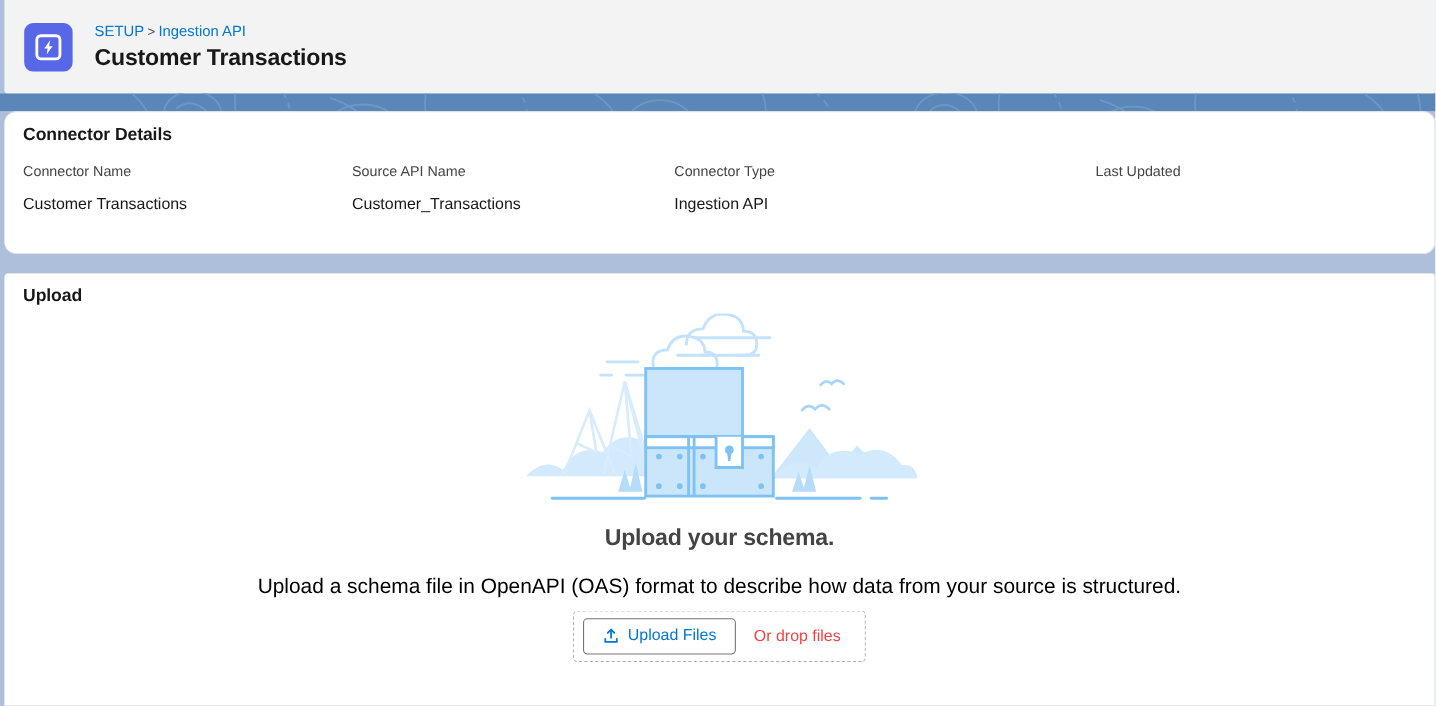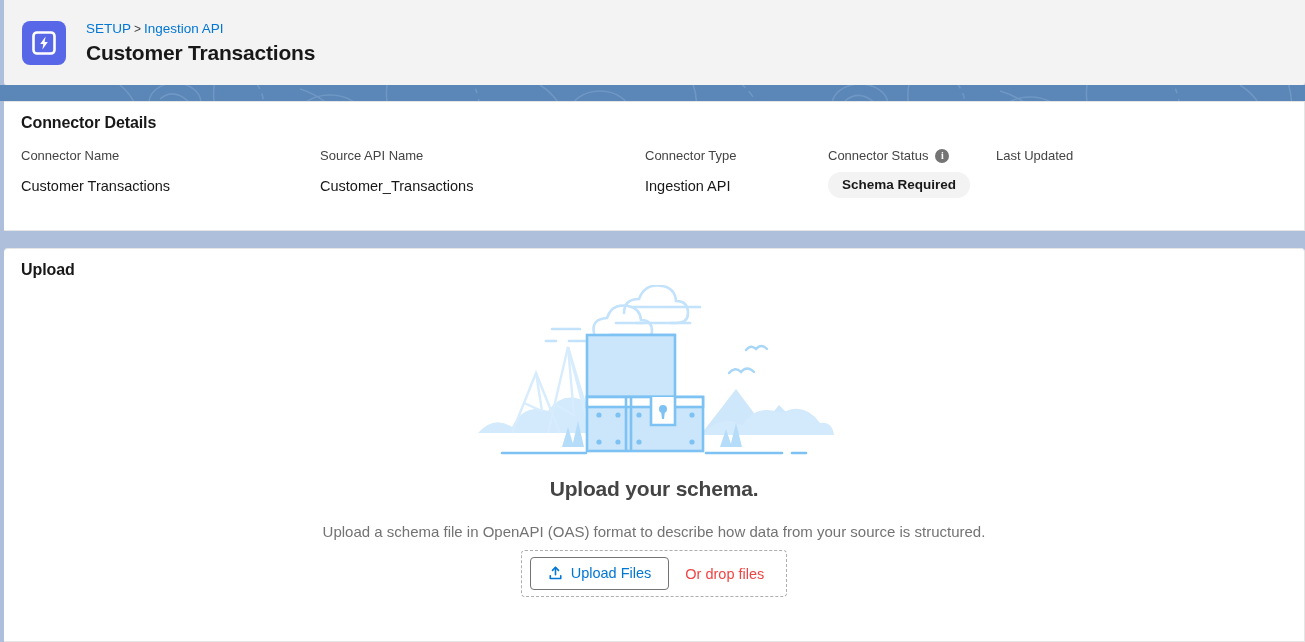--- a/index.html
+++ b/index.html
@@ -62,21 +62,21 @@
     background: #5a86b8;
     overflow: hidden;
   }
   .blue-band svg { position: absolute; left: 0; top: -30px; }
 
   
   .card {
     position: absolute;
     left: 4px; right: 0;
     background: #ffffff;
-    border-radius: 0;
+    border-radius: 11px;
     border: 1px solid #e5e5e5;
     border-left: none;
   }
   #connector-card { top: 101px; height: 130px; }
   #schema-card   { top: 248px; bottom: 0; border-radius: 4px 4px 0 0; }
 
   .card-title {
     font-size: 16px;
     font-weight: bold;
     color: #181818;
@@ -146,22 +146,22 @@
   }
   .illustration { width: 360px; height: 172px; }
   .empty-heading {
     font-size: 21px;
     font-weight: bold;
     color: #444444;
     margin-top: 20px;
     letter-spacing: -0.2px;
   }
   .empty-sub {
-    font-size: 15px;
-    color: #737373;
+    font-size: 19px;
+    color: #000000;
     margin-top: 22px;
   }
   .dropzone {
     margin-top: 10px;
     border: 1px dashed #aeaeae;
     border-radius: 4px;
     padding: 6px 8px;
     display: flex;
     align-items: center;
     gap: 0;
@@ -251,32 +251,25 @@
       <div class="detail-col" style="left:17px;">
         <div class="detail-label">Connector Name</div>
         <div class="detail-value">Customer Transactions</div>
       </div>
 
       <div class="detail-col" style="left:316px;">
         <div class="detail-label">Source API Name</div>
         <div class="detail-value">Customer_Transactions</div>
       </div>
 
-      <div class="detail-col" style="left:609px;margin-left:32px;">
+      <div class="detail-col" style="left:609px;">
         <div class="detail-label">Connector Type</div>
         <div class="detail-value">Ingestion API</div>
       </div>
 
-      <div class="detail-col" style="left:824px;">
-        <div class="detail-label">
-          <span>Connector Status</span>
-          <span class="info-icon">i</span>
-        </div>
-        <span class="status-pill">Schema Required</span>
-      </div>
 
       <div class="detail-col" style="left:992px;">
         <div class="detail-label">Last Updated</div>
         <div class="detail-value"></div>
       </div>
 
     </div>
   </div>
 
   <div class="card" id="schema-card">

